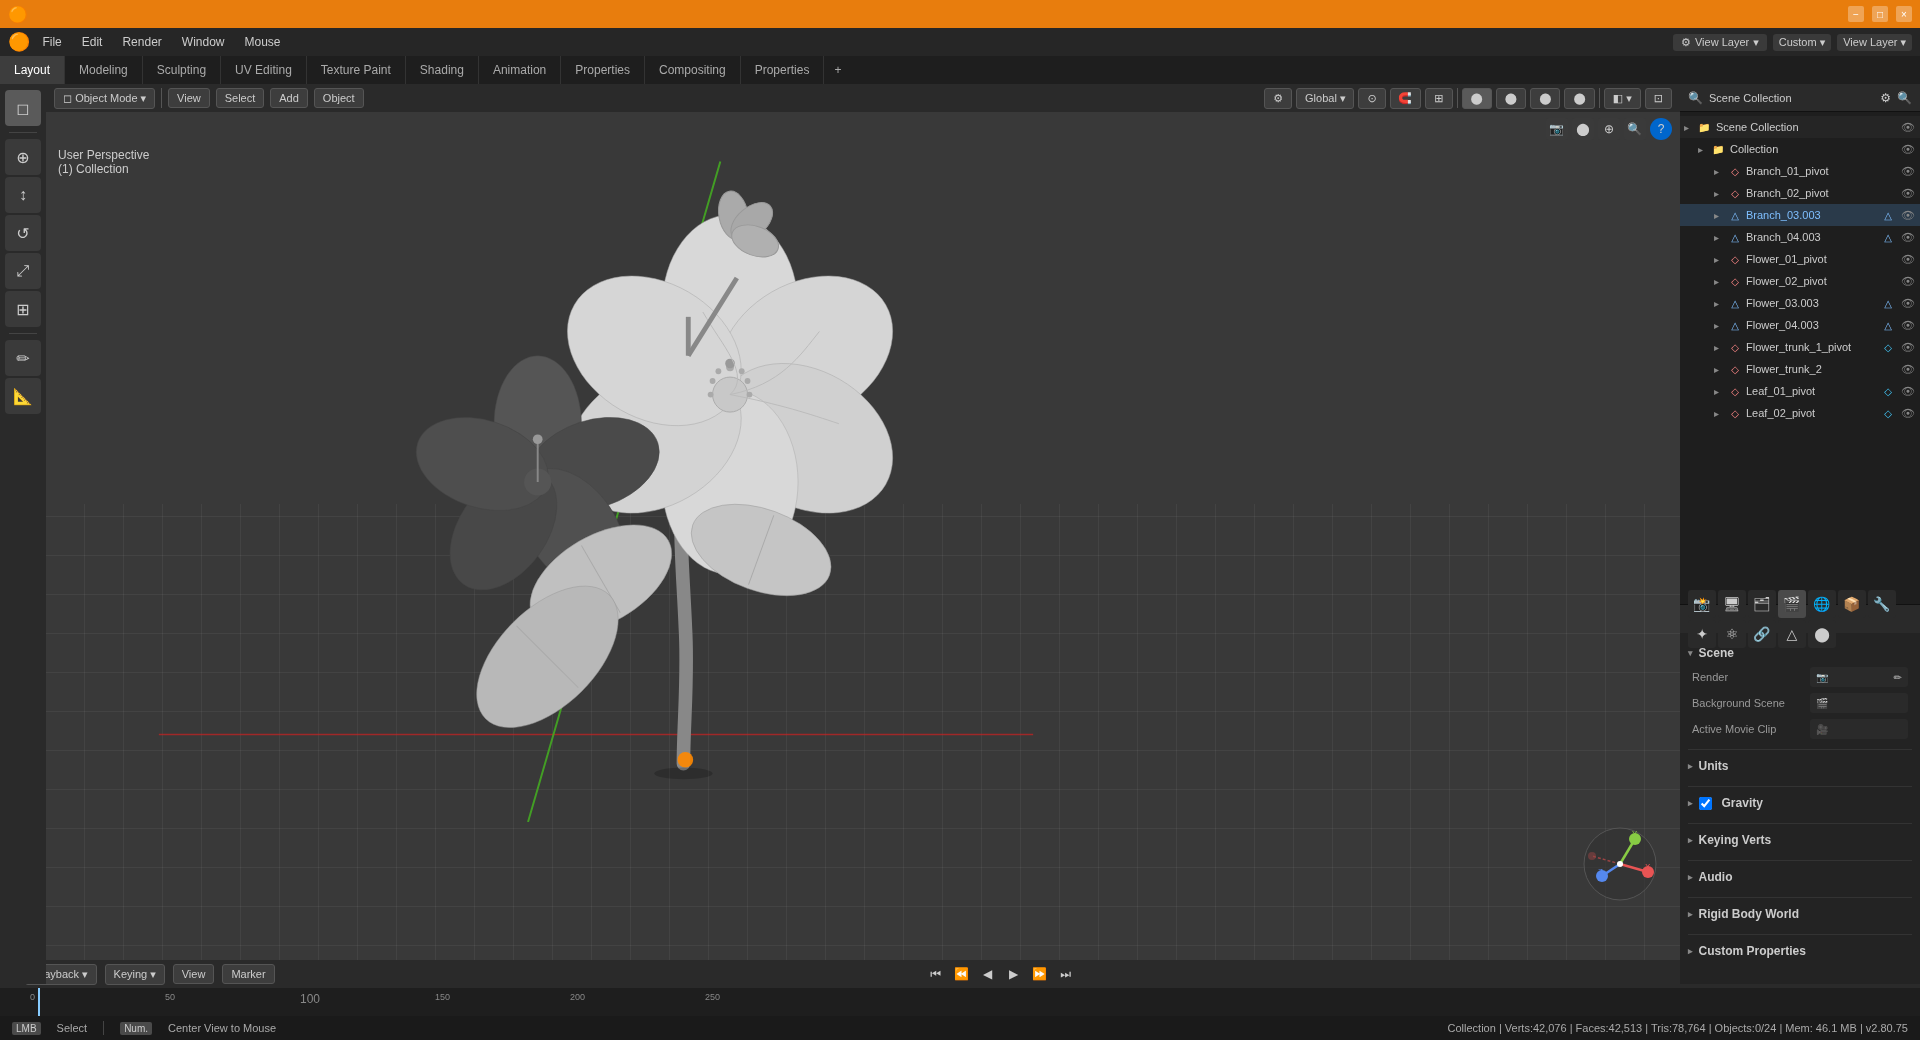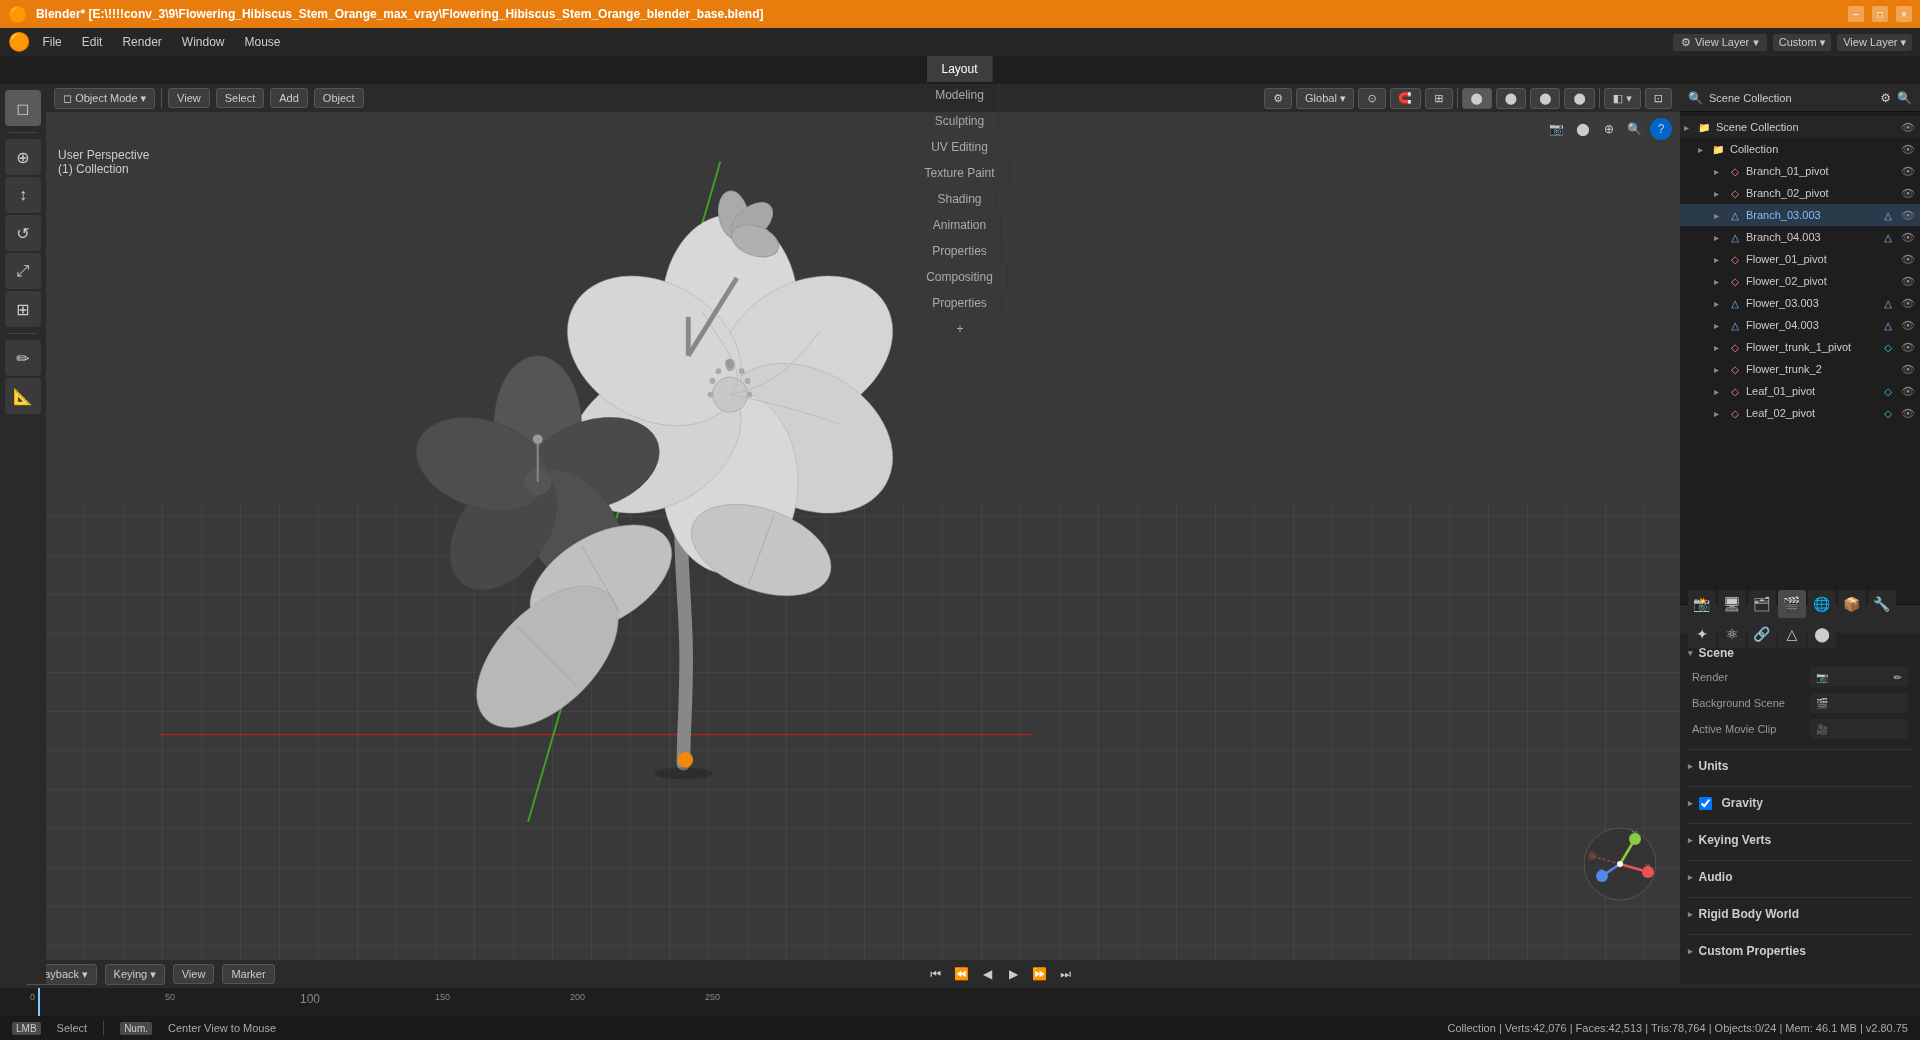--- a/index.html
+++ b/index.html
@@ -81,21 +81,20 @@
       width: 100%;
       height: 28px;
       background: #1e1e1e;
       display: flex;
       align-items: center;
       padding: 0;
       position: absolute;
       top: 56px;
       left: 0;
       z-index: 98;
-      flex-direction: column;
     }
     .ws-tab {
       padding: 6px 14px;
       color: #aaa;
       cursor: pointer;
       font-size: 12px;
       border-right: 1px solid #333;
       height: 100%;
       display: flex;
       align-items: center;
@@ -526,21 +525,20 @@
       color: #ccc;
       font-size: 12px;
     }
   </style>
 </head>
 <body>
 
 <div id="title-bar">
   <div id="title-bar-left">
     <span style="font-size:16px;">🟠</span>
-    <span id="title-text">Blender* [E:\!!!!conv_3\9\Flowering_Hibiscus_Stem_Orange_max_vray\Flowering_Hibiscus_Stem_Orange_blender_base.blend]</span>
   </div>
   <div id="title-bar-controls">
     <div class="win-btn">−</div>
     <div class="win-btn">□</div>
     <div class="win-btn">×</div>
   </div>
 </div>
 
 <div id="menu-bar">
   <span style="font-size:18px;cursor:pointer;">🟠</span>

